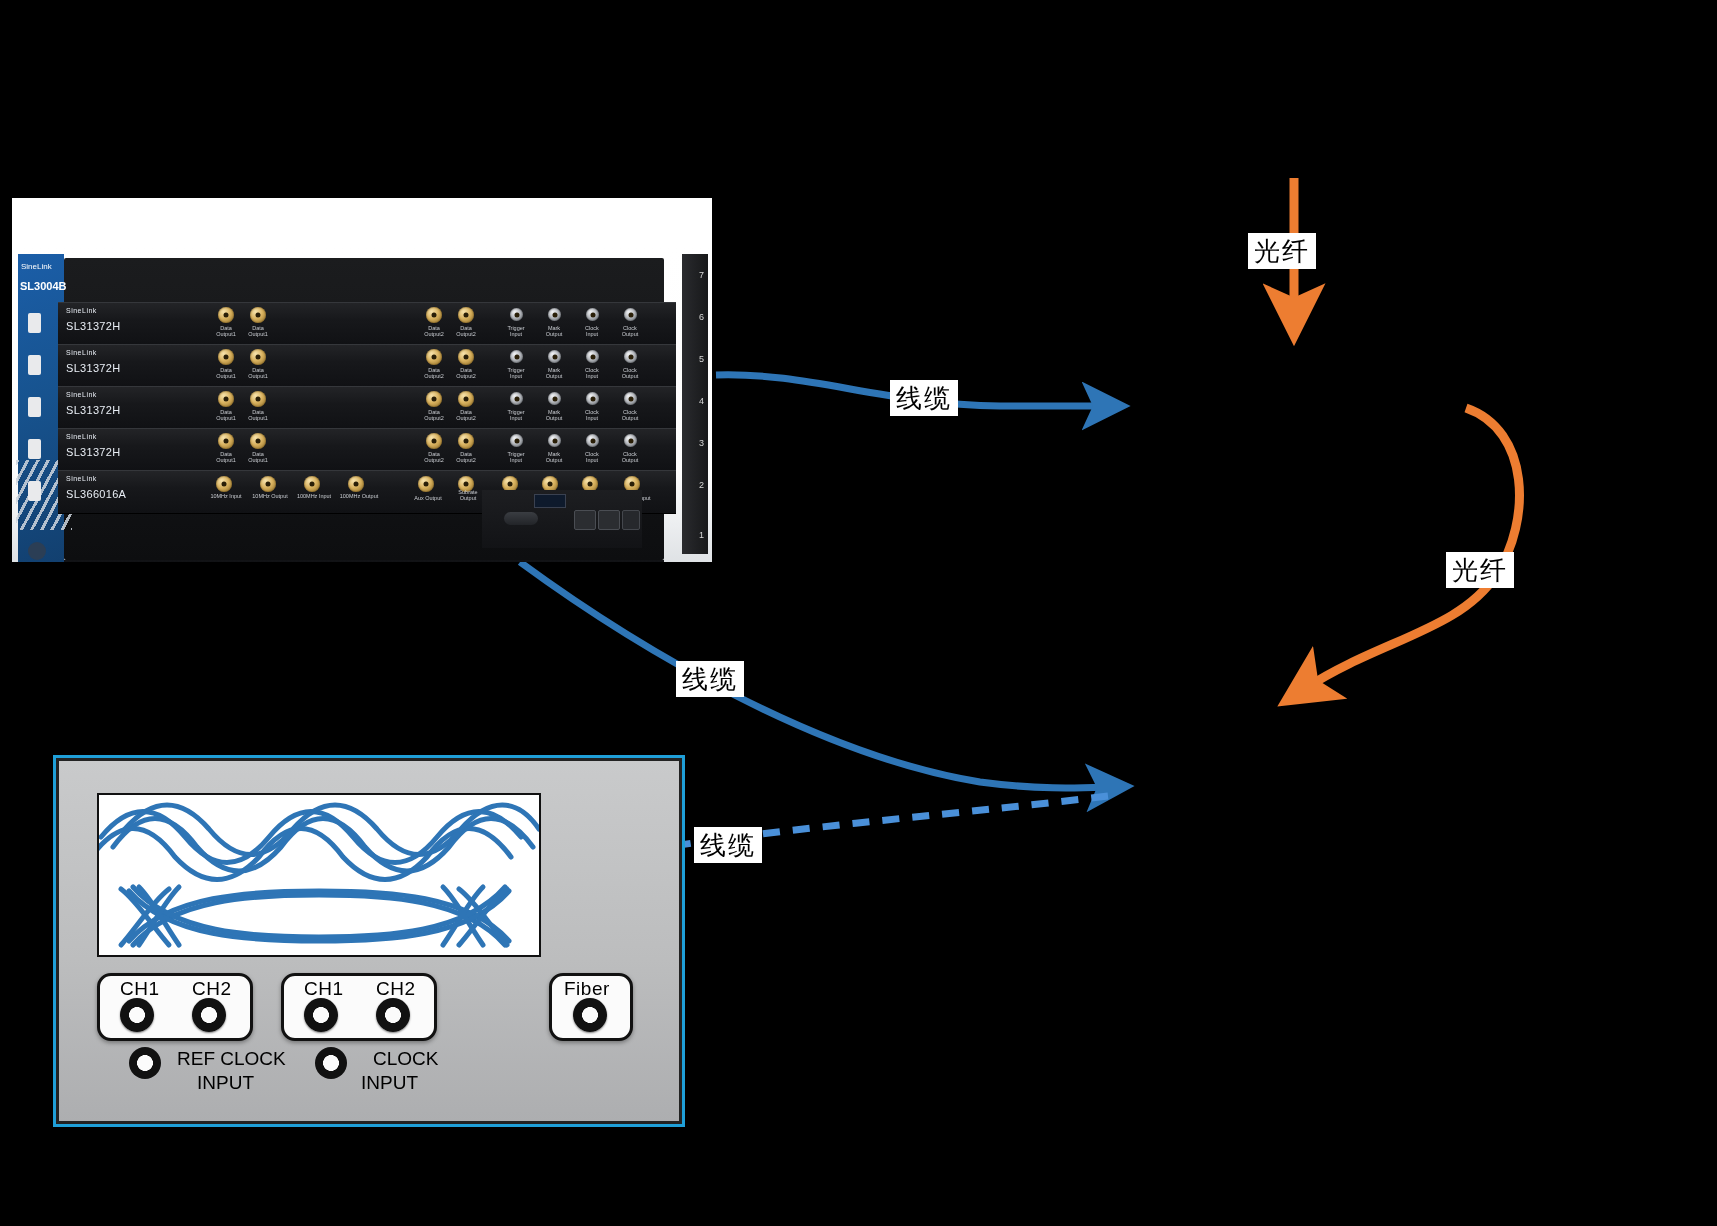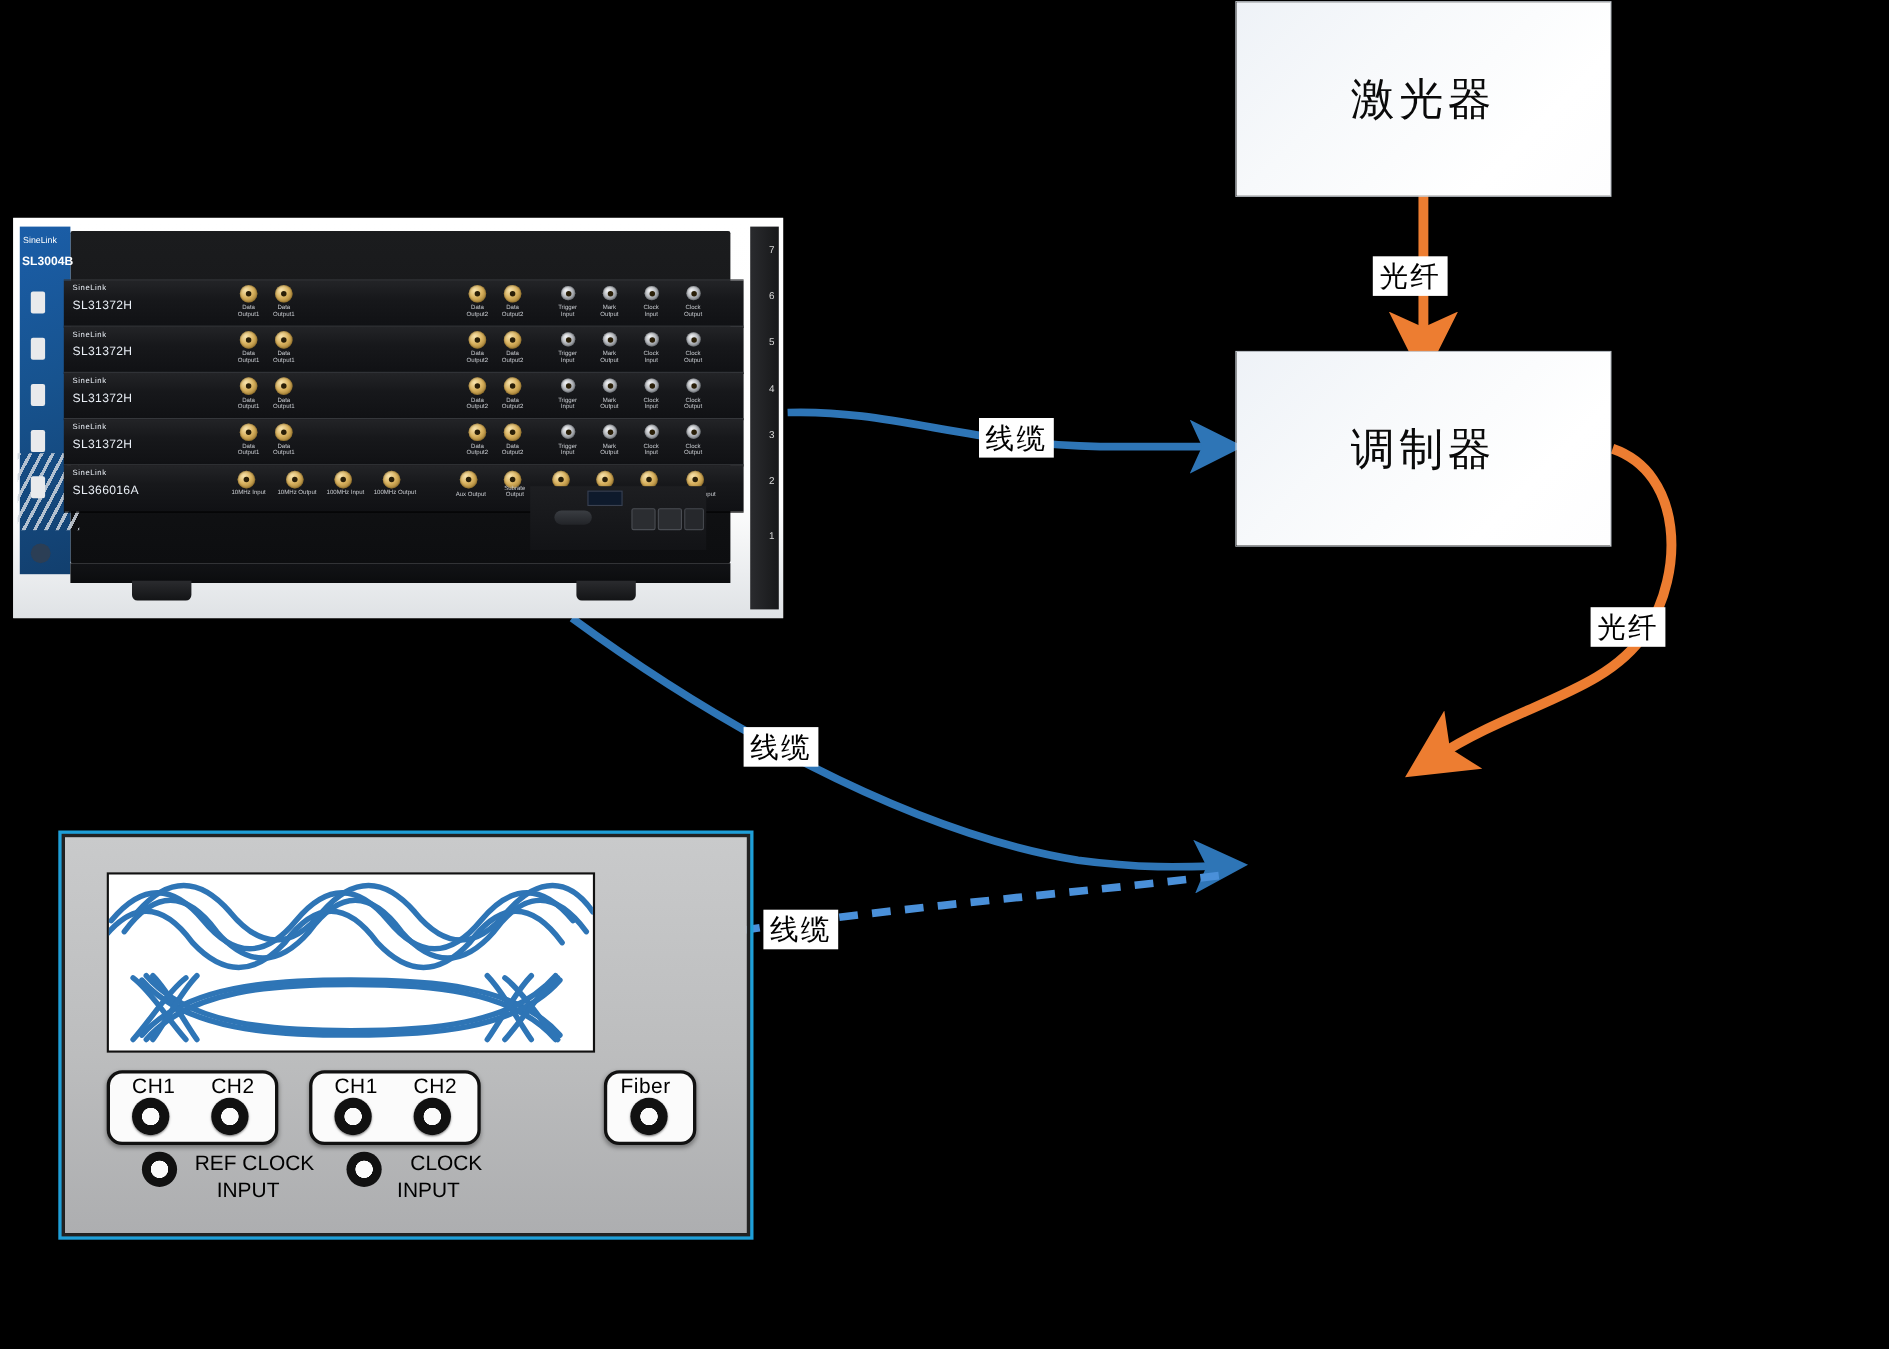--- a/index.html
+++ b/index.html
@@ -21,21 +21,21 @@
   
   .edgelabel{position:absolute;background:#fff;color:#000;
     font-size:26px;line-height:30px;padding:3px 6px;letter-spacing:2px;white-space:nowrap;}
 
   
   svg.links{position:absolute;left:0;top:0;width:1717px;height:1226px;overflow:visible;}
 
   
   #rack{position:absolute;left:12px;top:198px;width:700px;height:364px;
         background:#ffffff;}
-  .rack-inner{position:absolute;inset:0;overflow:hidden;}
+  .rack-inner{position:absolute;inset:0;overflow:hidden;margin-top:48px;}
   .rack-photo-bg{position:absolute;left:0;top:0;right:0;bottom:0;
     background:linear-gradient(180deg,#ffffff 0%,#fdfdfd 72%,#eceef0 88%,#dfe2e5 100%);}
   .rack-body{position:absolute;left:52px;top:12px;width:600px;height:302px;
     background:linear-gradient(180deg,#1b1c1e 0%,#141517 55%,#0d0e10 100%);
     border-radius:2px;}
   .rack-blue{position:absolute;left:6px;top:8px;width:46px;height:316px;
     background:linear-gradient(160deg,#1b5ea8 0%,#17538f 45%,#123f6e 100%);}
   .rack-blue .brand{position:absolute;left:3px;top:8px;color:#fff;font-size:8px;}
   .rack-blue .model{position:absolute;left:2px;top:26px;color:#fff;font-size:11px;font-weight:bold;}
   .rack-blue .swoosh{position:absolute;left:-2px;bottom:40px;width:56px;height:70px;
@@ -113,26 +113,20 @@
 
     <path d="M1466,408 C1530,430 1532,520 1496,575 C1460,630 1380,640 1306,688" fill="none" stroke="#ED7D31" stroke-width="9" marker-end="url(#ar-orange)"></path>
 
     <path d="M716,375 C810,372 880,404 1000,406 L1104,406" fill="none" stroke="#2E75B6" stroke-width="7" marker-end="url(#ar-blue)"></path>
 
     <path d="M520,562 C640,650 820,756 980,782 C1040,790 1080,788 1108,787" fill="none" stroke="#2E75B6" stroke-width="7" marker-end="url(#ar-blue)"></path>
 
     <path d="M1108,796 C980,812 800,826 660,848 C580,874 500,950 424,1010" fill="none" stroke="#4A90D9" stroke-width="7" stroke-dasharray="17 13" marker-end="url(#ar-blue-lt)"></path>
   </svg>
 
-  <div class="flowbox" id="box-laser">
-    <span>激光器</span>
-  </div>
-  <div class="flowbox" id="box-mod">
-    <span>调制器</span>
-  </div>
 
   <div class="edgelabel" style="left:1248px;top:233px;">光纤</div>
   <div class="edgelabel" style="left:1446px;top:552px;">光纤</div>
   <div class="edgelabel" style="left:890px;top:380px;">线缆</div>
   <div class="edgelabel" style="left:676px;top:661px;">线缆</div>
   <div class="edgelabel" style="left:694px;top:827px;">线缆</div>
 
   <div id="rack">
     <div class="rack-inner">
       <div class="rack-photo-bg"></div>

